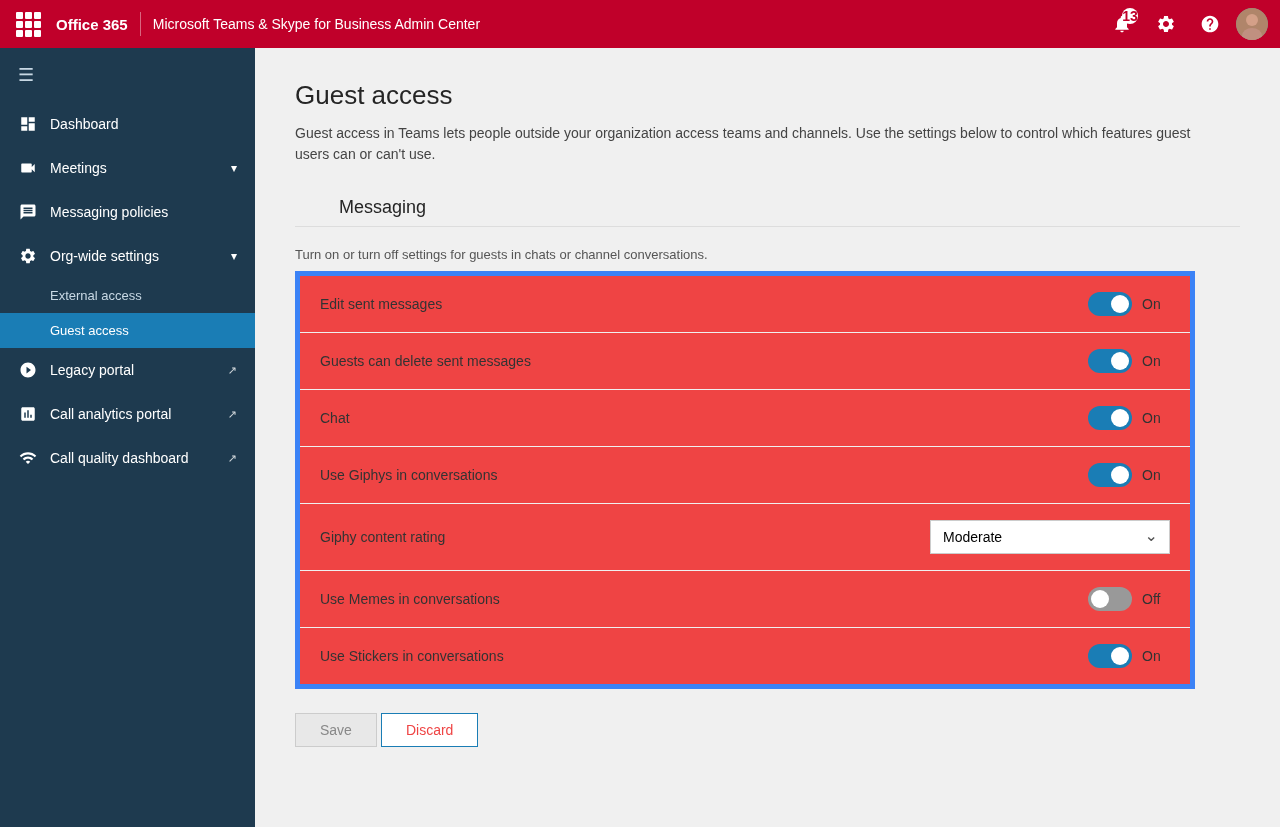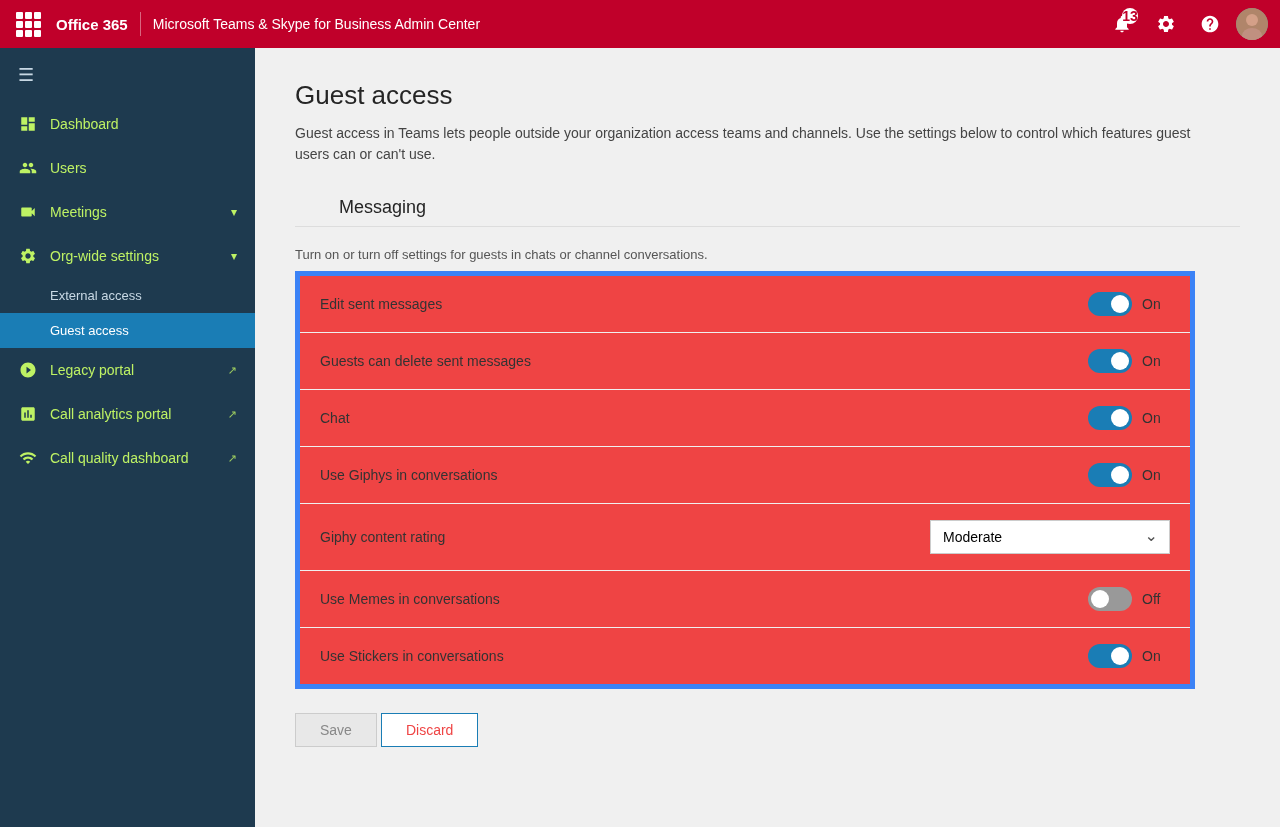--- a/index.html
+++ b/index.html
@@ -35,21 +35,21 @@
       width: 255px;
       background-color: #1e3a4f;
       color: #c8d8e4;
       display: flex;
       flex-direction: column;
       flex-shrink: 0;
       overflow-y: auto;
     }
     .sidebar-toggle { padding: 16px 18px; cursor: pointer; font-size: 18px; color: #c8d8e4; }
     .sidebar-item {
-      display: flex; align-items: center; padding: 12px 18px; cursor: pointer; gap: 12px; font-size: 14px; color: #bef264; text-decoration: none;
+      display: flex; align-items: center; padding: 12px 18px; cursor: pointer; gap: 12px; font-size: 14px; color: #ffffff; text-decoration: none;
     }
     .sidebar-item .icon { width: 20px; height: 20px; display: flex; align-items: center; justify-content: center; flex-shrink: 0; }
     .sidebar-item-label { flex: 1; }
     .sidebar-item .chevron { font-size: 12px; margin-left: auto; }
     .sidebar-sub-item { padding: 10px 18px 10px 50px; cursor: pointer; color: #c8d8e4; font-size: 13px; }
     .sidebar-sub-item.active { background: #1a7db5; color: white; }
     .external-link-icon { font-size: 11px; margin-left: 4px; opacity: 0.8; }
 
     
     .content { flex: 1; background: #f0f0f0; overflow-y: auto; padding: 32px 40px; }
@@ -162,39 +162,39 @@
 
     <div class="sidebar-item">
       <span class="icon">
         <svg width="18" height="18" viewBox="0 0 24 24" fill="currentColor">
             <path d="M3 13h8V3H3v10zm0 8h8v-6H3v6zm10 0h8V11h-8v10zm0-18v6h8V3h-8z"></path>
           </svg>
       </span>
       <span class="sidebar-item-label">Dashboard</span>
     </div>
 
-    <div class="sidebar-item">
-      <span class="icon">
-        <svg width="18" height="18" viewBox="0 0 24 24" fill="currentColor">
-            <path d="M16 11c1.66 0 2.99-1.34 2.99-3S17.66 5 16 5c-1.66 0-3 1.34-3 3s1.34 3 3 3zm-8 0c1.66 0 2.99-1.34 2.99-3S9.66 5 8 5C6.34 5 5 6.34 5 8s1.34 3 3 3zm0 2c-2.33 0-7 1.17-7 3.5V19h14v-2.5c0-2.33-4.67-3.5-7-3.5zm8 0c-.29 0-.62.02-.97.05 1.16.84 1.97 1.97 1.97 3.45V19h6v-2.5c0-2.33-4.67-3.5-7-3.5z"></path>
-          </svg>
-      </span>
-      <span class="sidebar-item-label">Users</span>
-    </div>
 
     <div class="sidebar-item">
       <span class="icon">
         <svg width="18" height="18" viewBox="0 0 24 24" fill="currentColor">
             <path d="M17 10.5V7c0-.55-.45-1-1-1H4c-.55 0-1 .45-1 1v10c0 .55.45 1 1 1h12c.55 0 1-.45 1-1v-3.5l4 4v-11l-4 4z"></path>
           </svg>
       </span>
       <span class="sidebar-item-label">Meetings</span>
       <span class="chevron">▾</span>
     </div>
 
+    <div class="sidebar-item">
+      <span class="icon">
+        <svg width="18" height="18" viewBox="0 0 24 24" fill="currentColor">
+            <path d="M20 2H4c-1.1 0-1.99.9-1.99 2L2 22l4-4h14c1.1 0 2-.9 2-2V4c0-1.1-.9-2-2-2zm-2 12H6v-2h12v2zm0-3H6V9h12v2zm0-3H6V6h12v2z"></path>
+          </svg>
+      </span>
+      <span class="sidebar-item-label">Messaging policies</span>
+    </div>
 
     <div class="sidebar-item">
       <span class="icon">
         <svg width="18" height="18" viewBox="0 0 24 24" fill="currentColor">
             <path d="M19.14 12.94c.04-.3.06-.61.06-.94 0-.32-.02-.64-.07-.94l2.03-1.58c.18-.14.23-.41.12-.61l-1.92-3.32c-.12-.22-.37-.29-.59-.22l-2.39.96c-.5-.38-1.03-.7-1.62-.94l-.36-2.54c-.04-.24-.24-.41-.48-.41h-3.84c-.24 0-.43.17-.47.41l-.36 2.54c-.59.24-1.13.57-1.62.94l-2.39-.96c-.22-.08-.47 0-.59.22L2.74 8.87c-.12.21-.08.47.12.61l2.03 1.58c-.05.3-.09.63-.09.94s.02.64.07.94l-2.03 1.58c-.18.14-.23.41-.12.61l1.92 3.32c.12.22.37.29.59.22l2.39-.96c.5.38 1.03.7 1.62.94l.36 2.54c.05.24.24.41.48.41h3.84c.24 0 .44-.17.47-.41l.36-2.54c.59-.24 1.13-.56 1.62-.94l2.39.96c.22.08.47 0 .59-.22l1.92-3.32c.12-.22.07-.47-.12-.61l-2.01-1.58zM12 15.6c-1.98 0-3.6-1.62-3.6-3.6s1.62-3.6 3.6-3.6 3.6 1.62 3.6 3.6-1.62 3.6-3.6 3.6z"></path>
           </svg>
       </span>
       <span class="sidebar-item-label">Org-wide settings</span>
       <span class="chevron">▾</span>
     </div>

